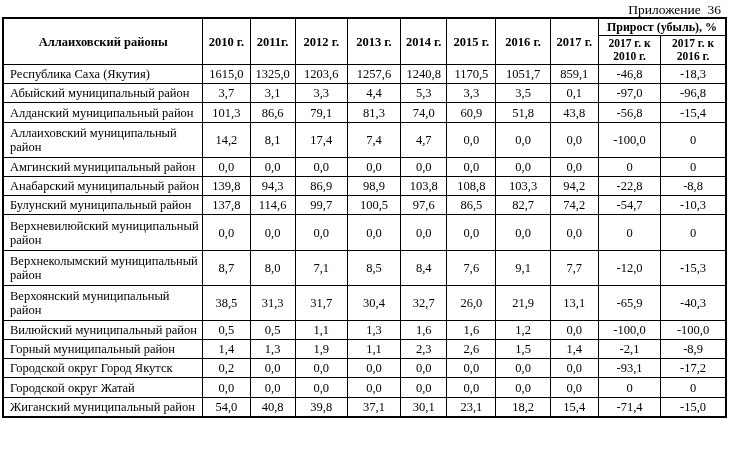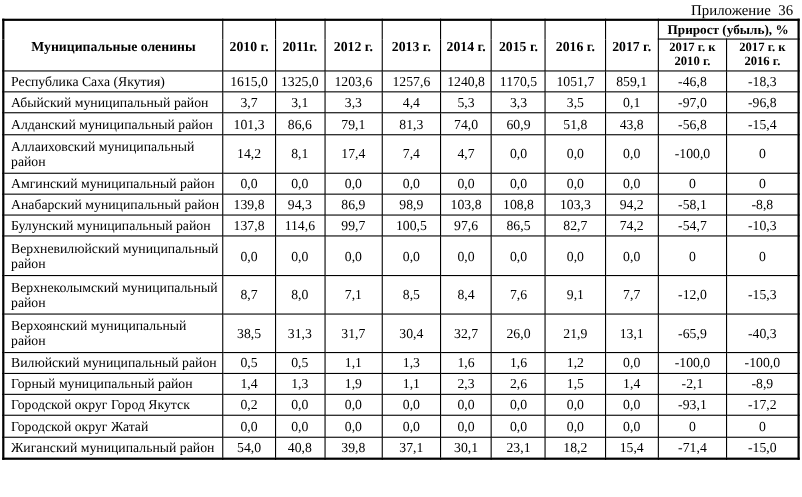--- a/index.html
+++ b/index.html
@@ -81,21 +81,21 @@
       <col style="width:53px">
       <col style="width:46px">
       <col style="width:49px">
       <col style="width:54px">
       <col style="width:48px">
       <col style="width:62px">
       <col style="width:65px">
     </colgroup>
     <thead>
       <tr>
-        <th rowspan="2">Муниципальные оленины</th>
+        <th rowspan="2">Аллаиховский районы</th>
         <th rowspan="2">2010 г.</th>
         <th rowspan="2">2011г.</th>
         <th rowspan="2">2012 г.</th>
         <th rowspan="2">2013 г.</th>
         <th rowspan="2">2014 г.</th>
         <th rowspan="2">2015 г.</th>
         <th rowspan="2">2016 г.</th>
         <th rowspan="2">2017 г.</th>
         <th colspan="2" class="growth-head">Прирост (убыль), %</th>
       </tr>
@@ -173,21 +173,21 @@
         <tr>
           <td class="region">Анабарский муниципальный район</td>
           <td class="val">139,8</td>
           <td class="val">94,3</td>
           <td class="val">86,9</td>
           <td class="val">98,9</td>
           <td class="val">103,8</td>
           <td class="val">108,8</td>
           <td class="val">103,3</td>
           <td class="val">94,2</td>
-          <td class="val">-58,1</td>
+          <td class="val">-22,8</td>
           <td class="val">-8,8</td>
         </tr>
         <tr>
           <td class="region">Булунский муниципальный район</td>
           <td class="val">137,8</td>
           <td class="val">114,6</td>
           <td class="val">99,7</td>
           <td class="val">100,5</td>
           <td class="val">97,6</td>
           <td class="val">86,5</td>

